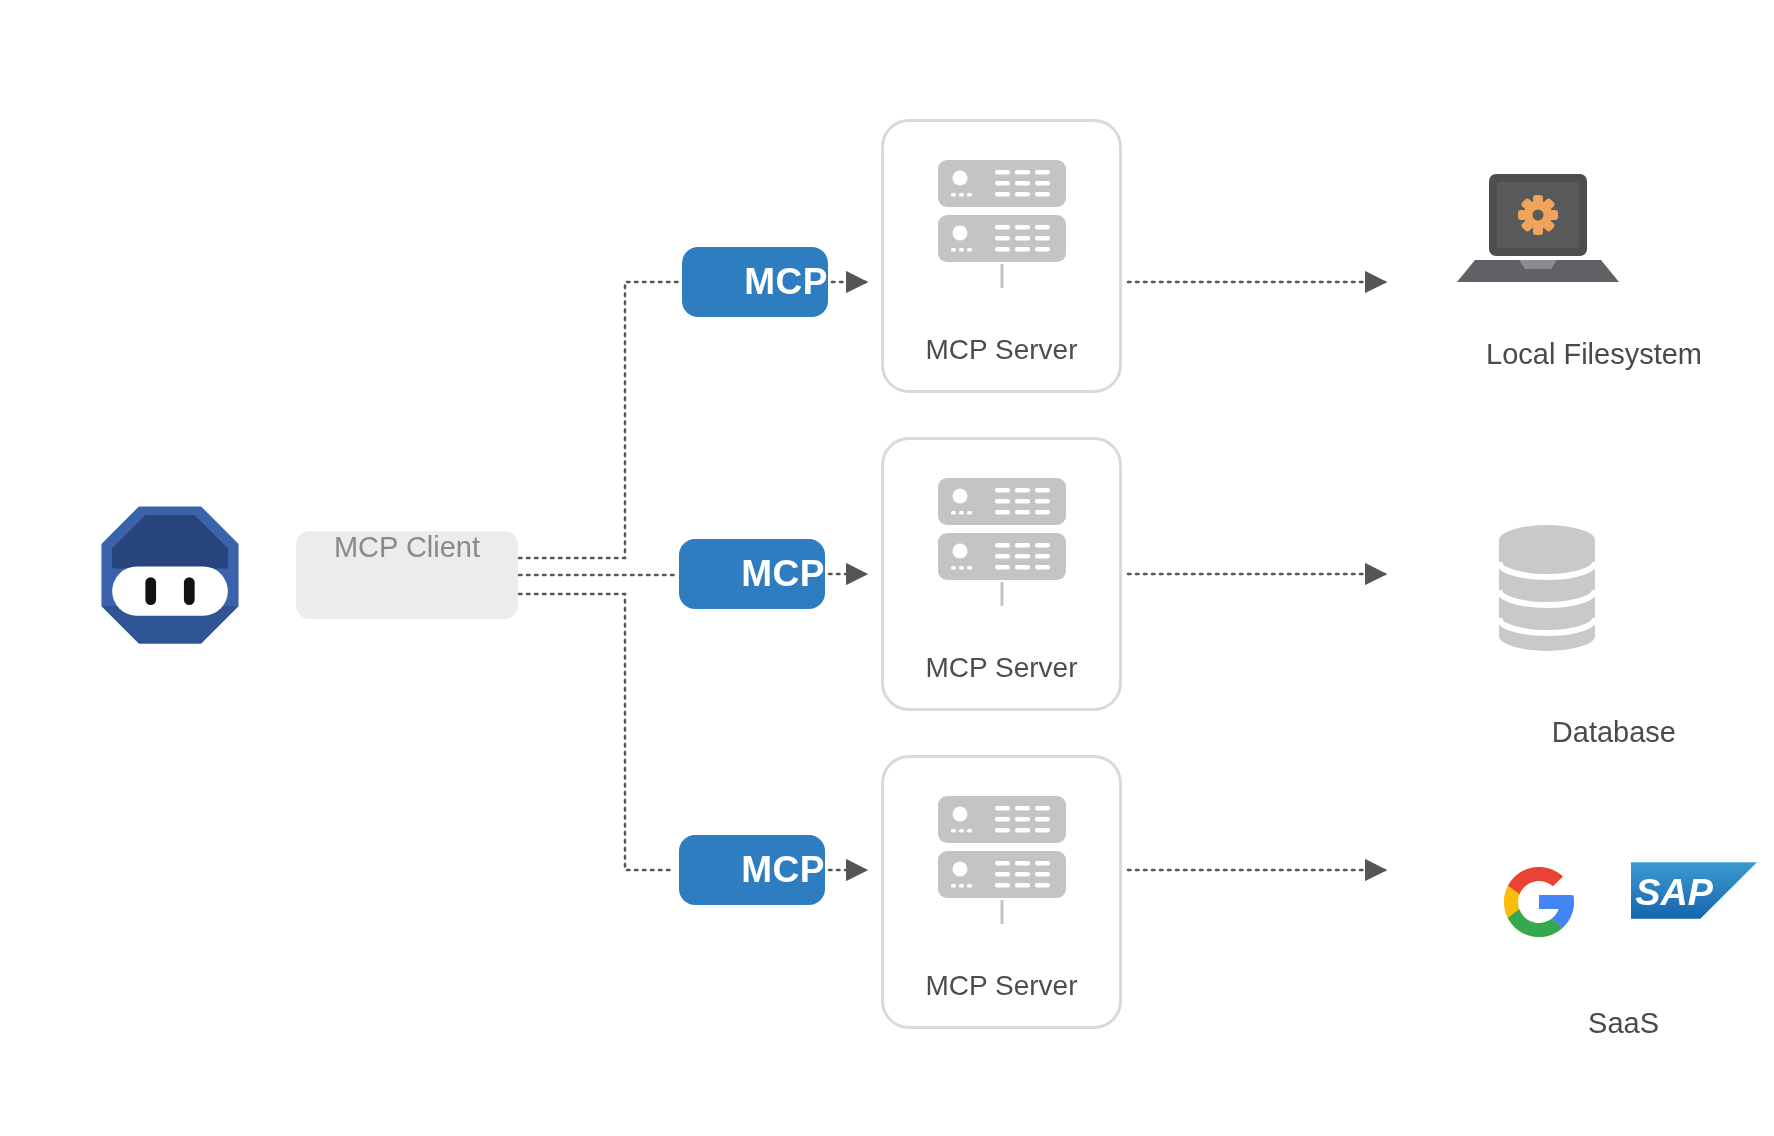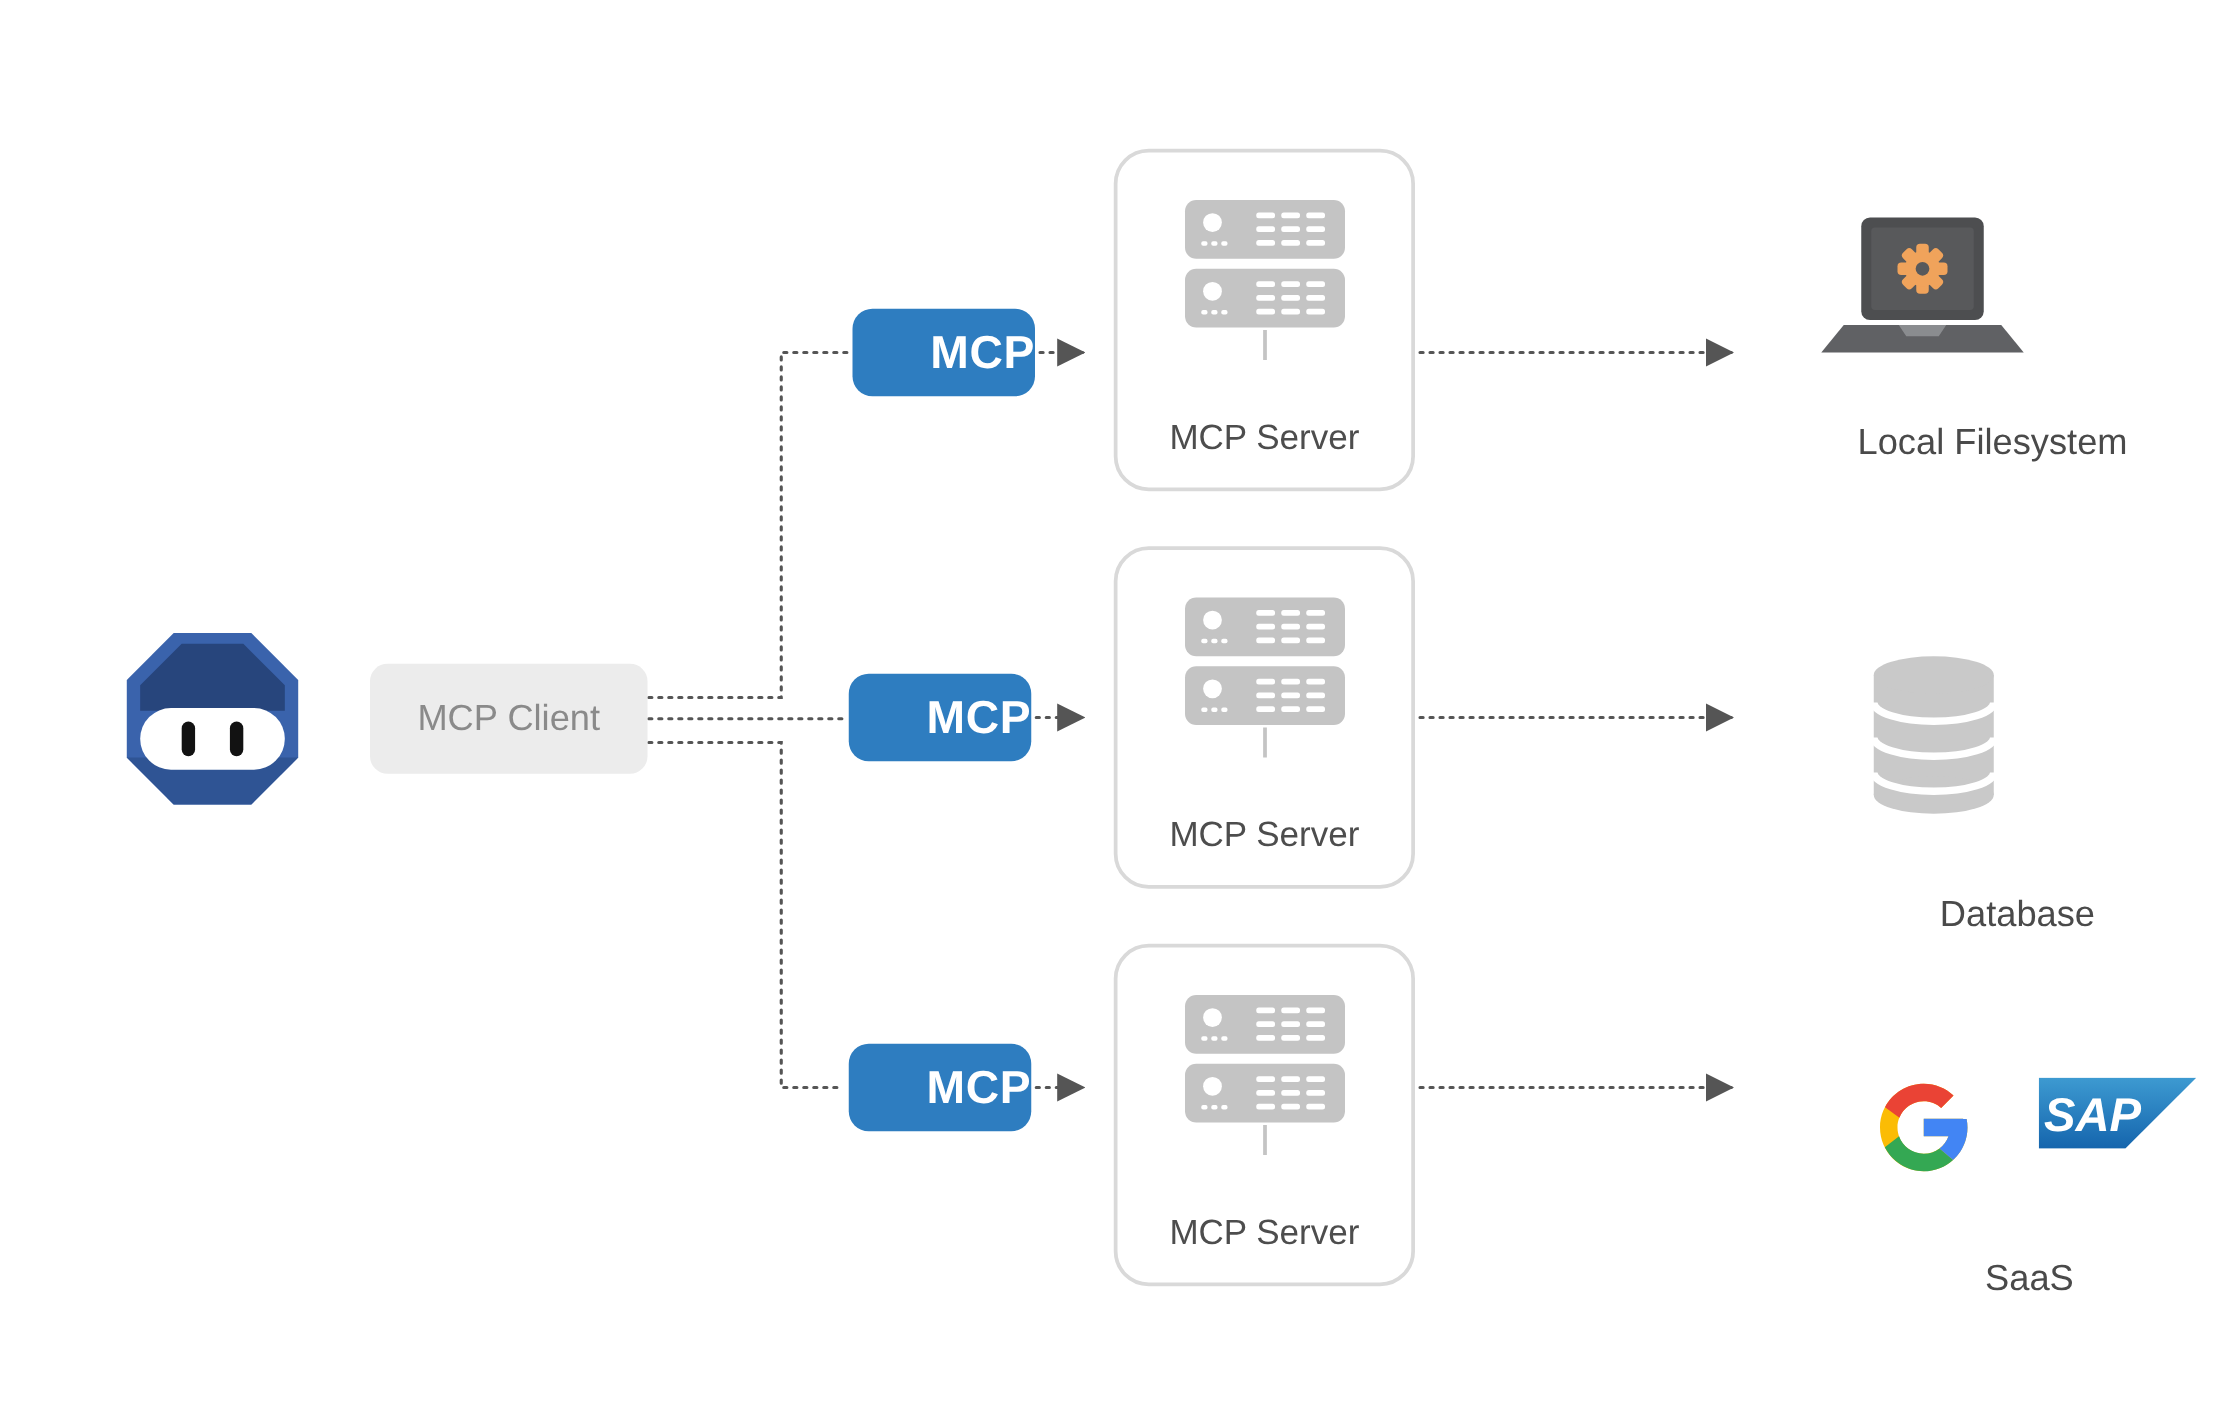--- a/index.html
+++ b/index.html
@@ -11,41 +11,40 @@
   }
   .canvas { position: relative; width: 1774px; height: 1136px; background: #ffffff; }
   .abs { position: absolute; }
 
   .connectors { position: absolute; left: 0; top: 0; width: 1774px; height: 1136px; pointer-events: none; }
   .dotline { fill: none; stroke: #555555; stroke-width: 2.5; stroke-dasharray: 2.5 5.5; stroke-linecap: round; }
 
   .client-box {
     left: 296px; top: 531px; width: 222px; height: 88px;
     background: #ececec; border-radius: 14px;
-    display: flex; align-items: center; justify-content: center;
+    display: flex; align-items: flex-start; justify-content: center;
     color: #8a8a8a; font-size: 29px; font-weight: 500;
   }
 
   .mcp-badge {
     width: 146px; height: 70px;
     background: #2e7dc0; border-radius: 16px;
     display: flex; align-items: center; justify-content: flex-end;
     color: #ffffff; font-size: 37px; font-weight: bold; letter-spacing: 0.5px;
   }
   .badge-0 { left: 682px; top: 247px; }
   .badge-1 { left: 679px; top: 539px; }
   .badge-2 { left: 679px; top: 835px; }
 
   .server-box {
     left: 881px; width: 241px; height: 274px;
     background: #ffffff;
     border: 3px solid #d9d9d9; border-radius: 28px;
     display: flex; flex-direction: column; align-items: center;
     padding-top: 36px;
-    margin-left: 10px;
   }
   .server-0 { top: 119px; }
   .server-1 { top: 437px; }
   .server-2 { top: 755px; }
   .server-label {
     margin-top: auto; padding-bottom: 24px;
     color: #4d4d4d; font-size: 28px;
   }
 
   .target-label {

